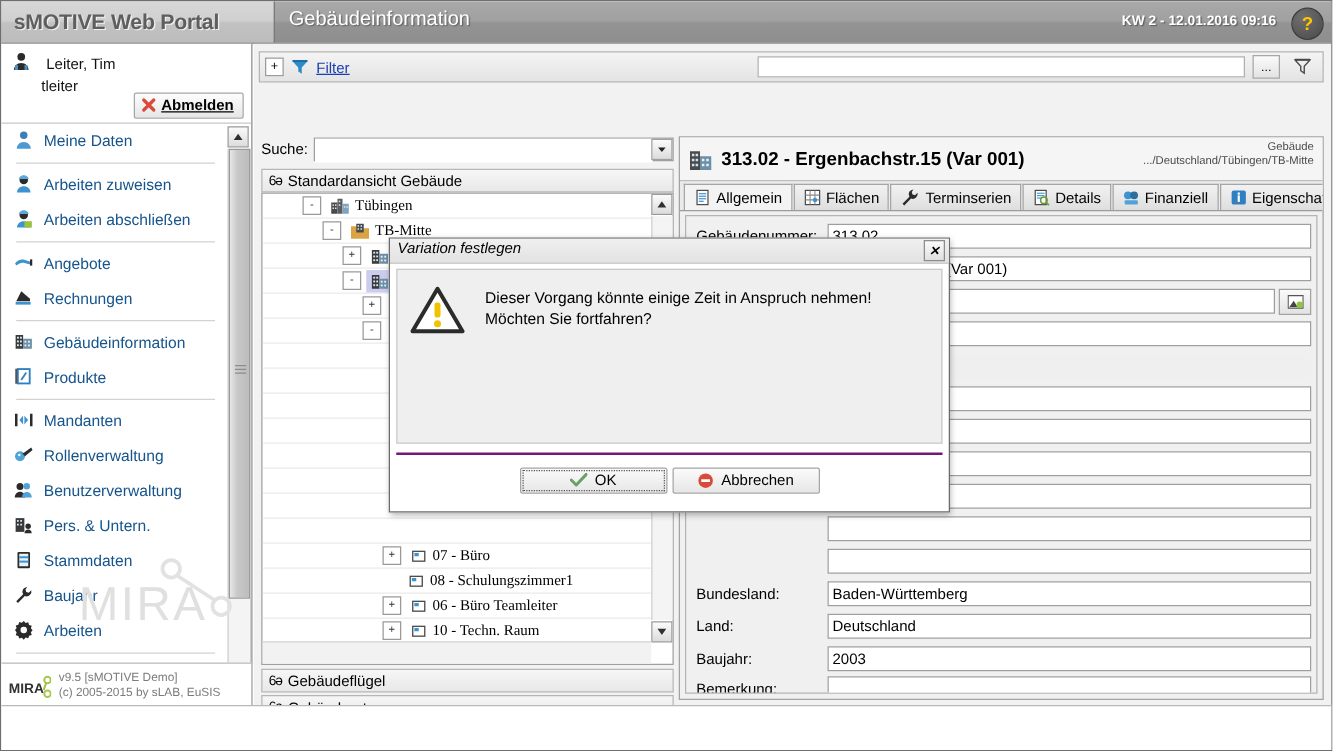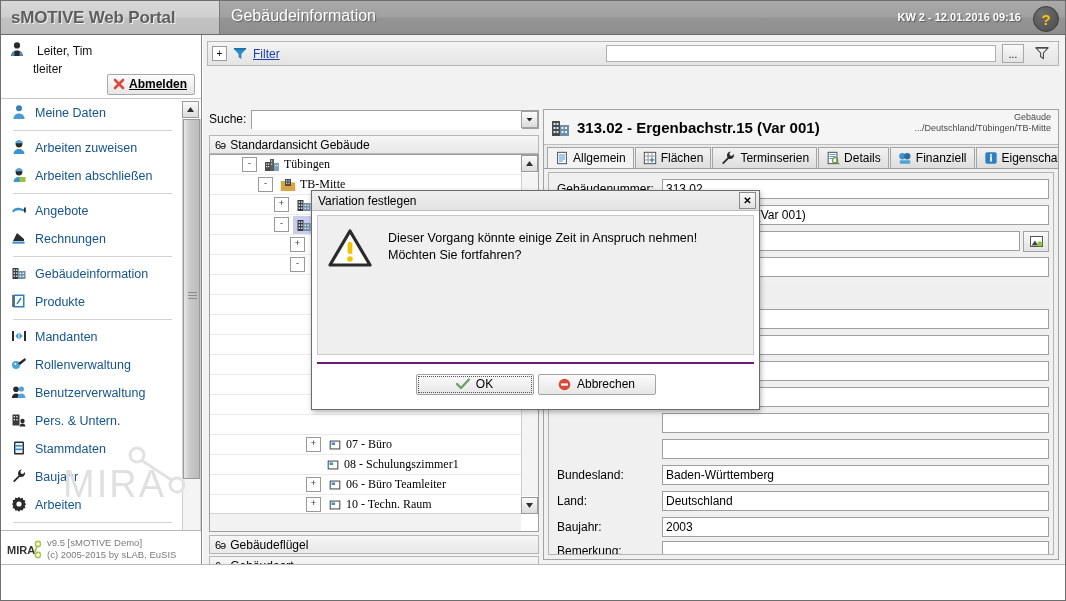--- a/index.html
+++ b/index.html
@@ -143,22 +143,22 @@
   .actionbar{position:absolute;right:8px;bottom:6px;display:flex;gap:8px;}
   .abtn{min-width:118px;height:24px;background:linear-gradient(to bottom,#fbfbfb,#e4e4e4);
     border:1px solid #a4a4a4;box-sizing:border-box;display:flex;align-items:center;
     justify-content:center;gap:6px;font-size:12px;cursor:pointer;border-radius:2px;}
   .abtn.disabled{color:#a9a9a9;background:#efefef;cursor:default;}
 
   
   .dlg{position:absolute;left:310px;top:189px;width:447px;height:218px;
     background:#fff;border:1px solid #6b6b6b;box-shadow:1px 2px 5px rgba(0,0,0,.3);z-index:50;}
   .dlg-title{height:19px;background:linear-gradient(to bottom,#f0f0f0,#e2e2e2);
-    border-bottom:1px solid #bdbdbd;display:flex;align-items:center;
-    padding-left:6px;font-size:12px;position:relative;}
+    border-bottom:1px solid #bdbdbd;display:flex;align-items:flex-start;
+    padding-left:6px;font-size:12px;position:relative;font-style:italic;}
   .dlg-close{position:absolute;right:3px;top:1px;width:15px;height:15px;
     background:linear-gradient(to bottom,#fafafa,#e0e0e0);border:1px solid #8c8c8c;
     display:flex;align-items:center;justify-content:center;font-size:10px;font-weight:bold;cursor:pointer;}
   .dlg-body{position:absolute;left:5px;top:24px;right:5px;height:140px;
     background:#efefef;border:1px solid #c9c9c9;box-sizing:border-box;padding:12px 10px;
     display:flex;gap:16px;}
   .dlg-msg{font-size:12.5px;line-height:17px;padding-top:2px;}
   .dlg-foot{position:absolute;left:5px;right:5px;bottom:5px;height:40px;
     border-top:2px solid #701a75;display:flex;align-items:center;justify-content:center;gap:4px;}
   .dbtn{width:118px;height:21px;background:linear-gradient(to bottom,#fbfbfb,#e6e6e6);

